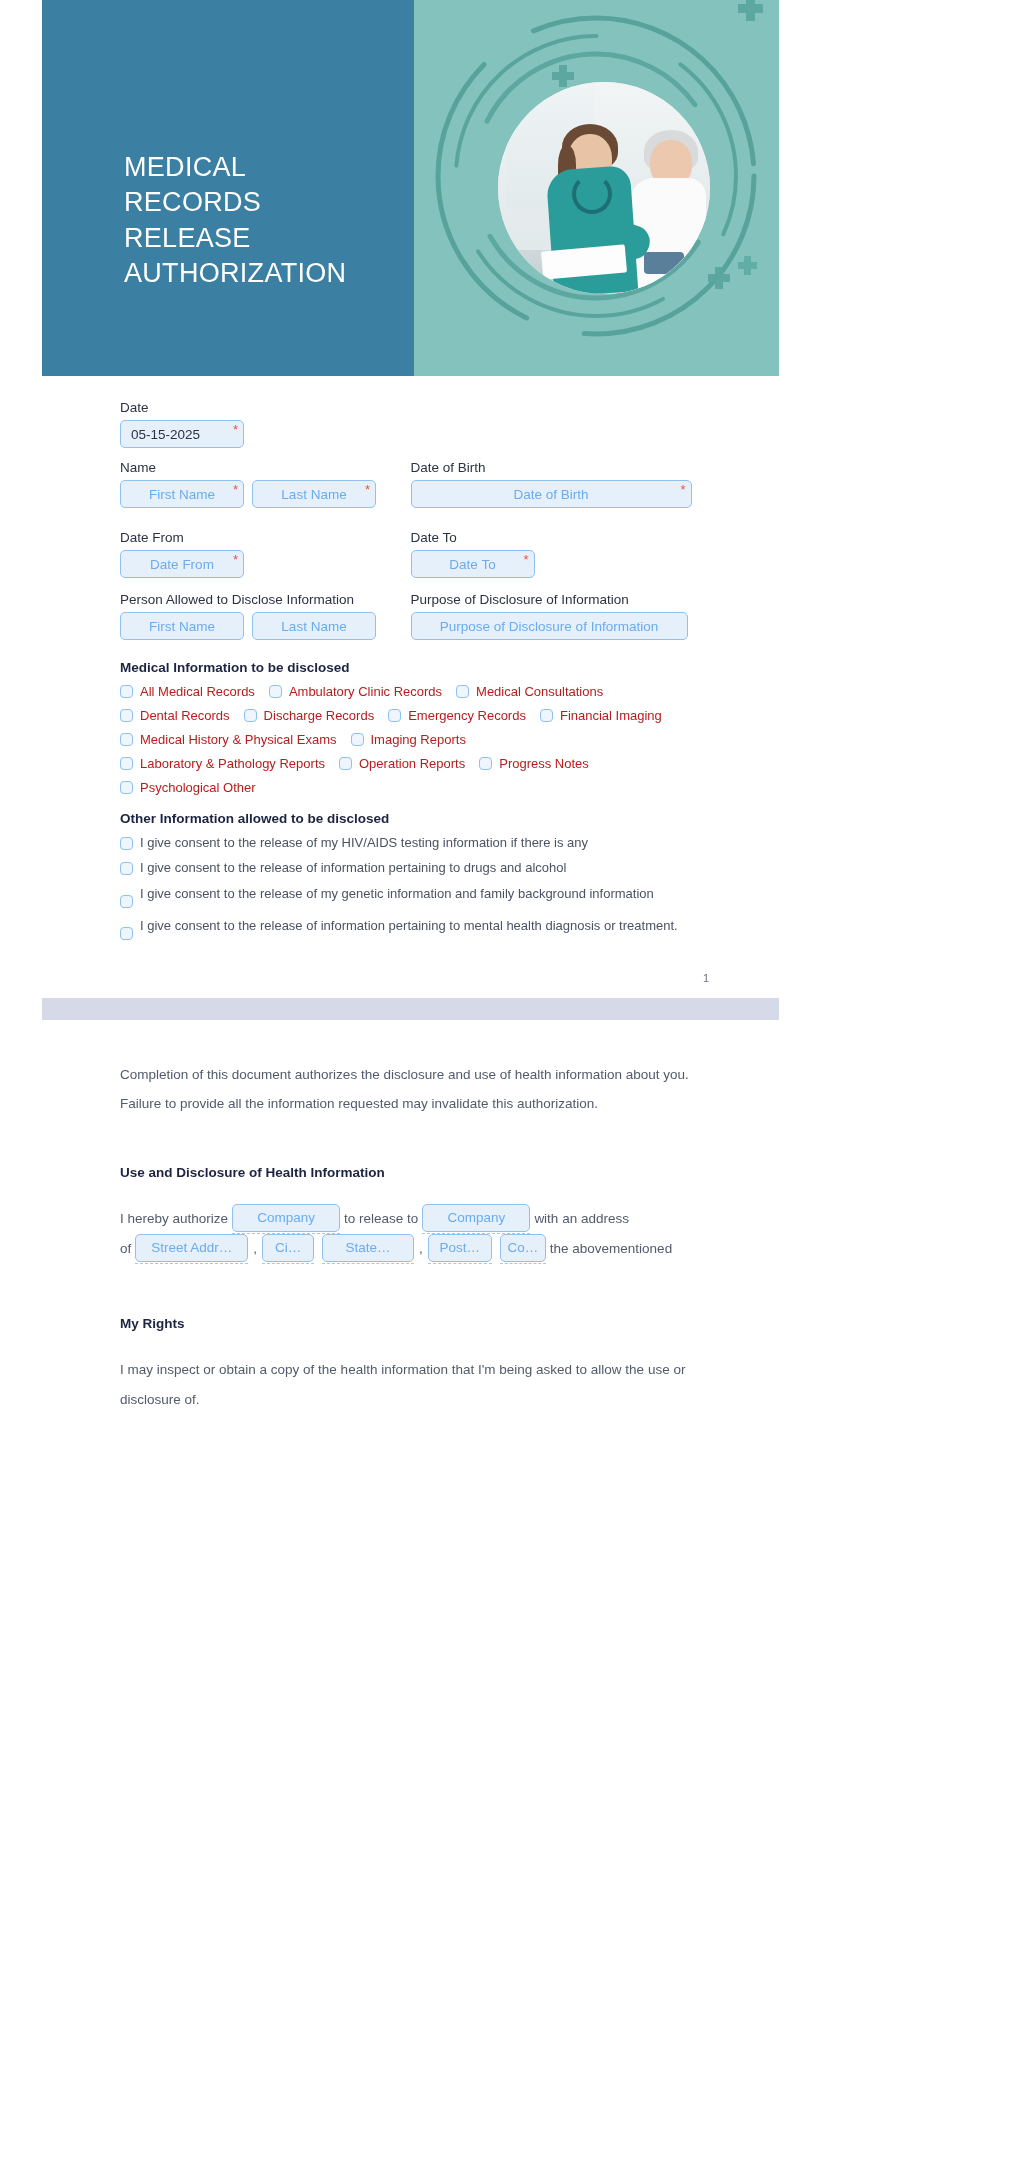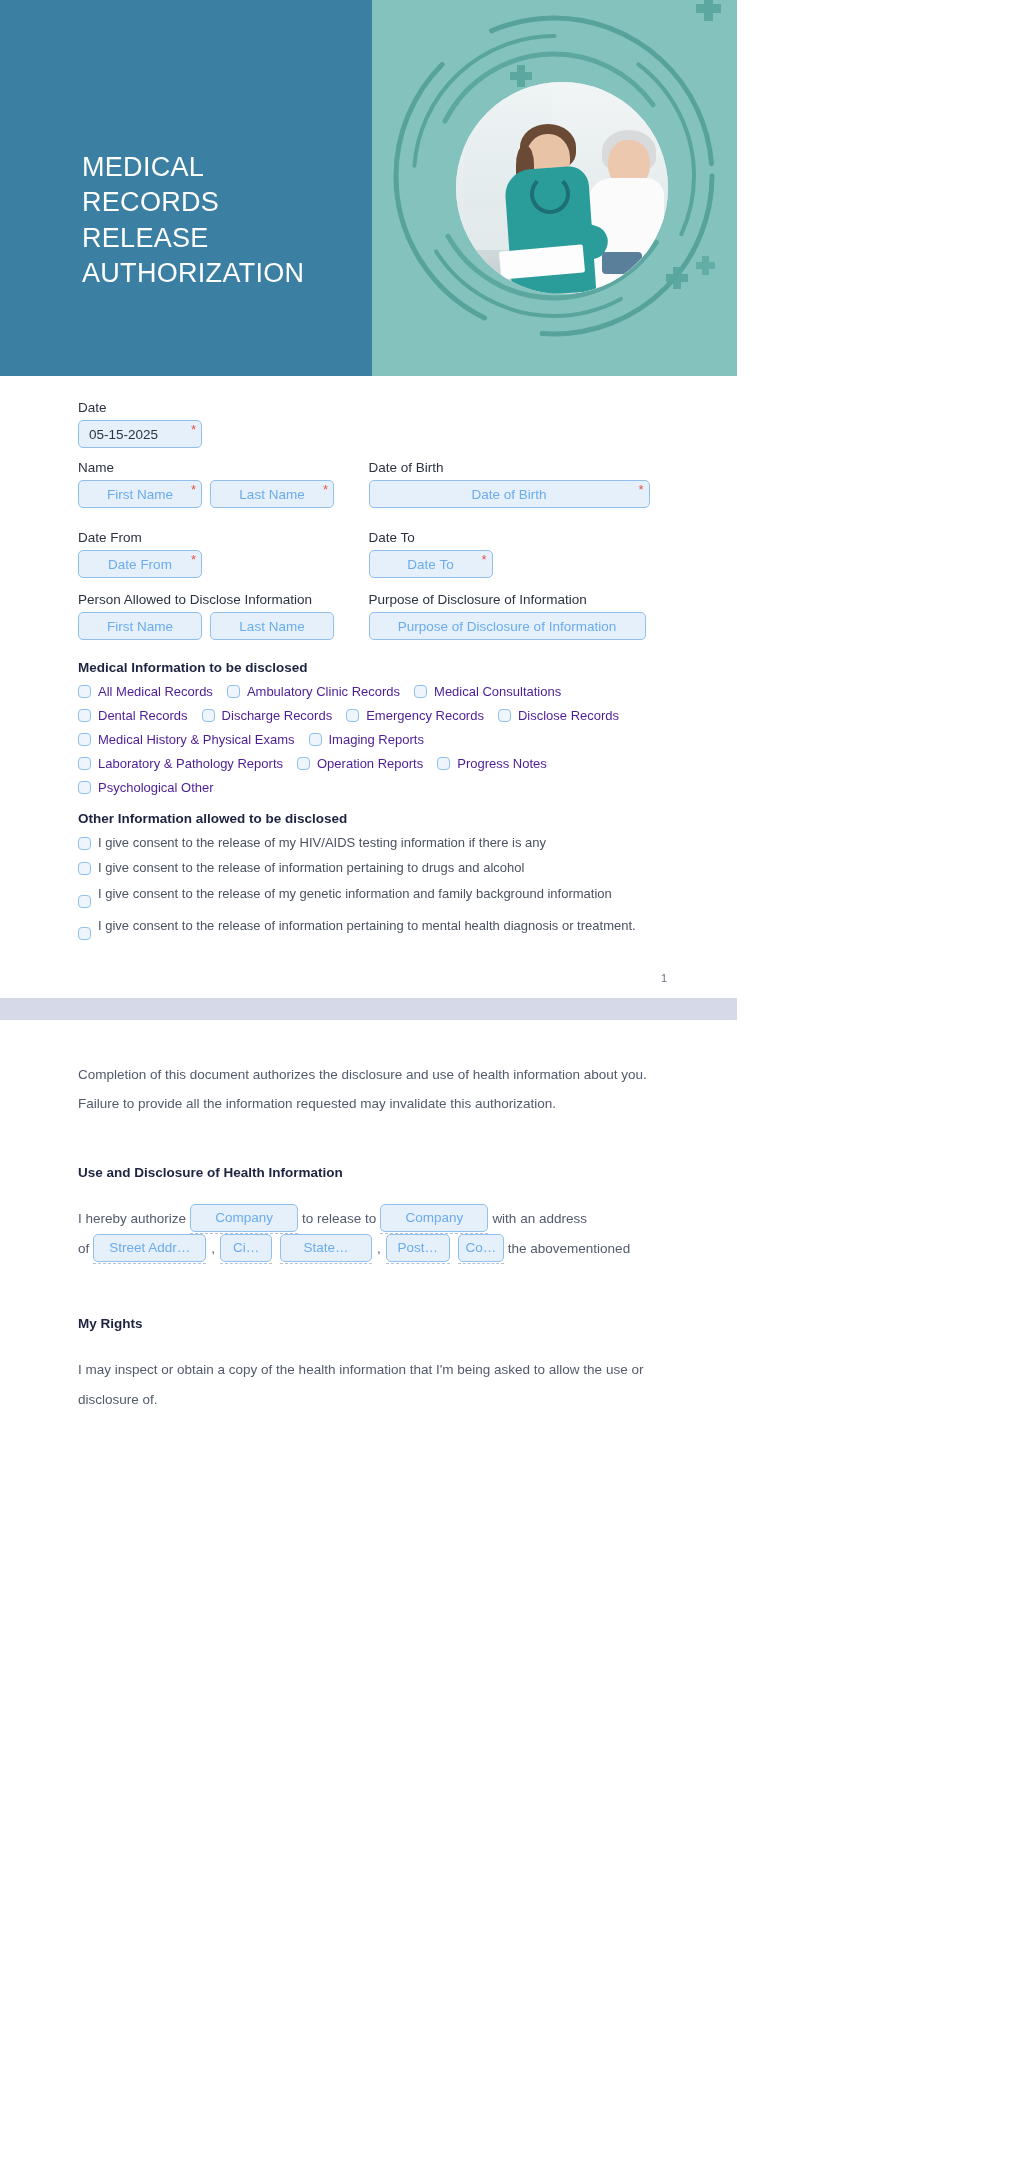--- a/index.html
+++ b/index.html
@@ -3,21 +3,21 @@
 <meta charset="utf-8">
 <style>
   * { box-sizing: border-box; margin: 0; padding: 0; }
   html, body {
     width: 1024px;
     background: #ffffff;
     font-family: "Liberation Sans", sans-serif;
   }
   body { width: 1024px; min-height: 2173px; position: relative; }
 
-  .page-wrap { width: 737px; position: relative; }
+  .page-wrap { width: 737px; position: relative; padding-left: 42px; }
 
   
   .page { background: #ffffff; width: 737px; position: relative; }
 
   .hero { display: flex; height: 376px; width: 737px; }
   .hero-left {
     width: 372px; background: #3b7fa3;
     display: flex; align-items: flex-end; padding: 0 0 84px 82px;
   }
   .hero-title {
@@ -90,21 +90,21 @@
   .subhead { font-size: 13.5px; font-weight: bold; color: #2c3242; }
   .divider { border-top: 1px dashed #cfd6de; margin: 12px 0 0 0; }
 
   .cb-head { font-size: 13.5px; font-weight: bold; color: #1d2340; margin-bottom: 9px; }
   .cb-row { display: flex; align-items: center; flex-wrap: nowrap; margin-bottom: 9px; }
   .cb-item { display: flex; align-items: center; margin-right: 14px; white-space: nowrap; }
   .cb {
     width: 13px; height: 13px; border: 1.4px solid #8fc0ee; border-radius: 4px;
     background: #eef5fd; flex: none; margin-right: 7px;
   }
-  .cb-lbl { font-size: 13px; color: #4c1d95; }
+  .cb-lbl { font-size: 13px; color: #b91c1c; }
 
   .consent-item { display: flex; align-items: flex-start; margin-bottom: 10px; }
   .consent-item .cb { margin-top: 2px; }
   .consent-txt { font-size: 13px; color: #4b5262; line-height: 1.18; max-width: 560px; }
 
   .page-num { text-align: right; font-size: 11px; color: #6b7280; padding: 22px 70px 14px 0; }
 
   .page-break { height: 22px; background: #d6d9e8; width: 737px; }
 
   
@@ -279,21 +279,21 @@
           <div class="cb-item">
             <span class="cb"></span>
             <span class="cb-lbl">Discharge Records</span>
           </div>
           <div class="cb-item">
             <span class="cb"></span>
             <span class="cb-lbl">Emergency Records</span>
           </div>
           <div class="cb-item">
             <span class="cb"></span>
-            <span class="cb-lbl">Disclose Records</span>
+            <span class="cb-lbl">Financial Imaging</span>
           </div>
         </div>
 
         <div class="cb-row">
           <div class="cb-item">
             <span class="cb"></span>
             <span class="cb-lbl">Medical History &amp; Physical Exams</span>
           </div>
           <div class="cb-item">
             <span class="cb"></span>

